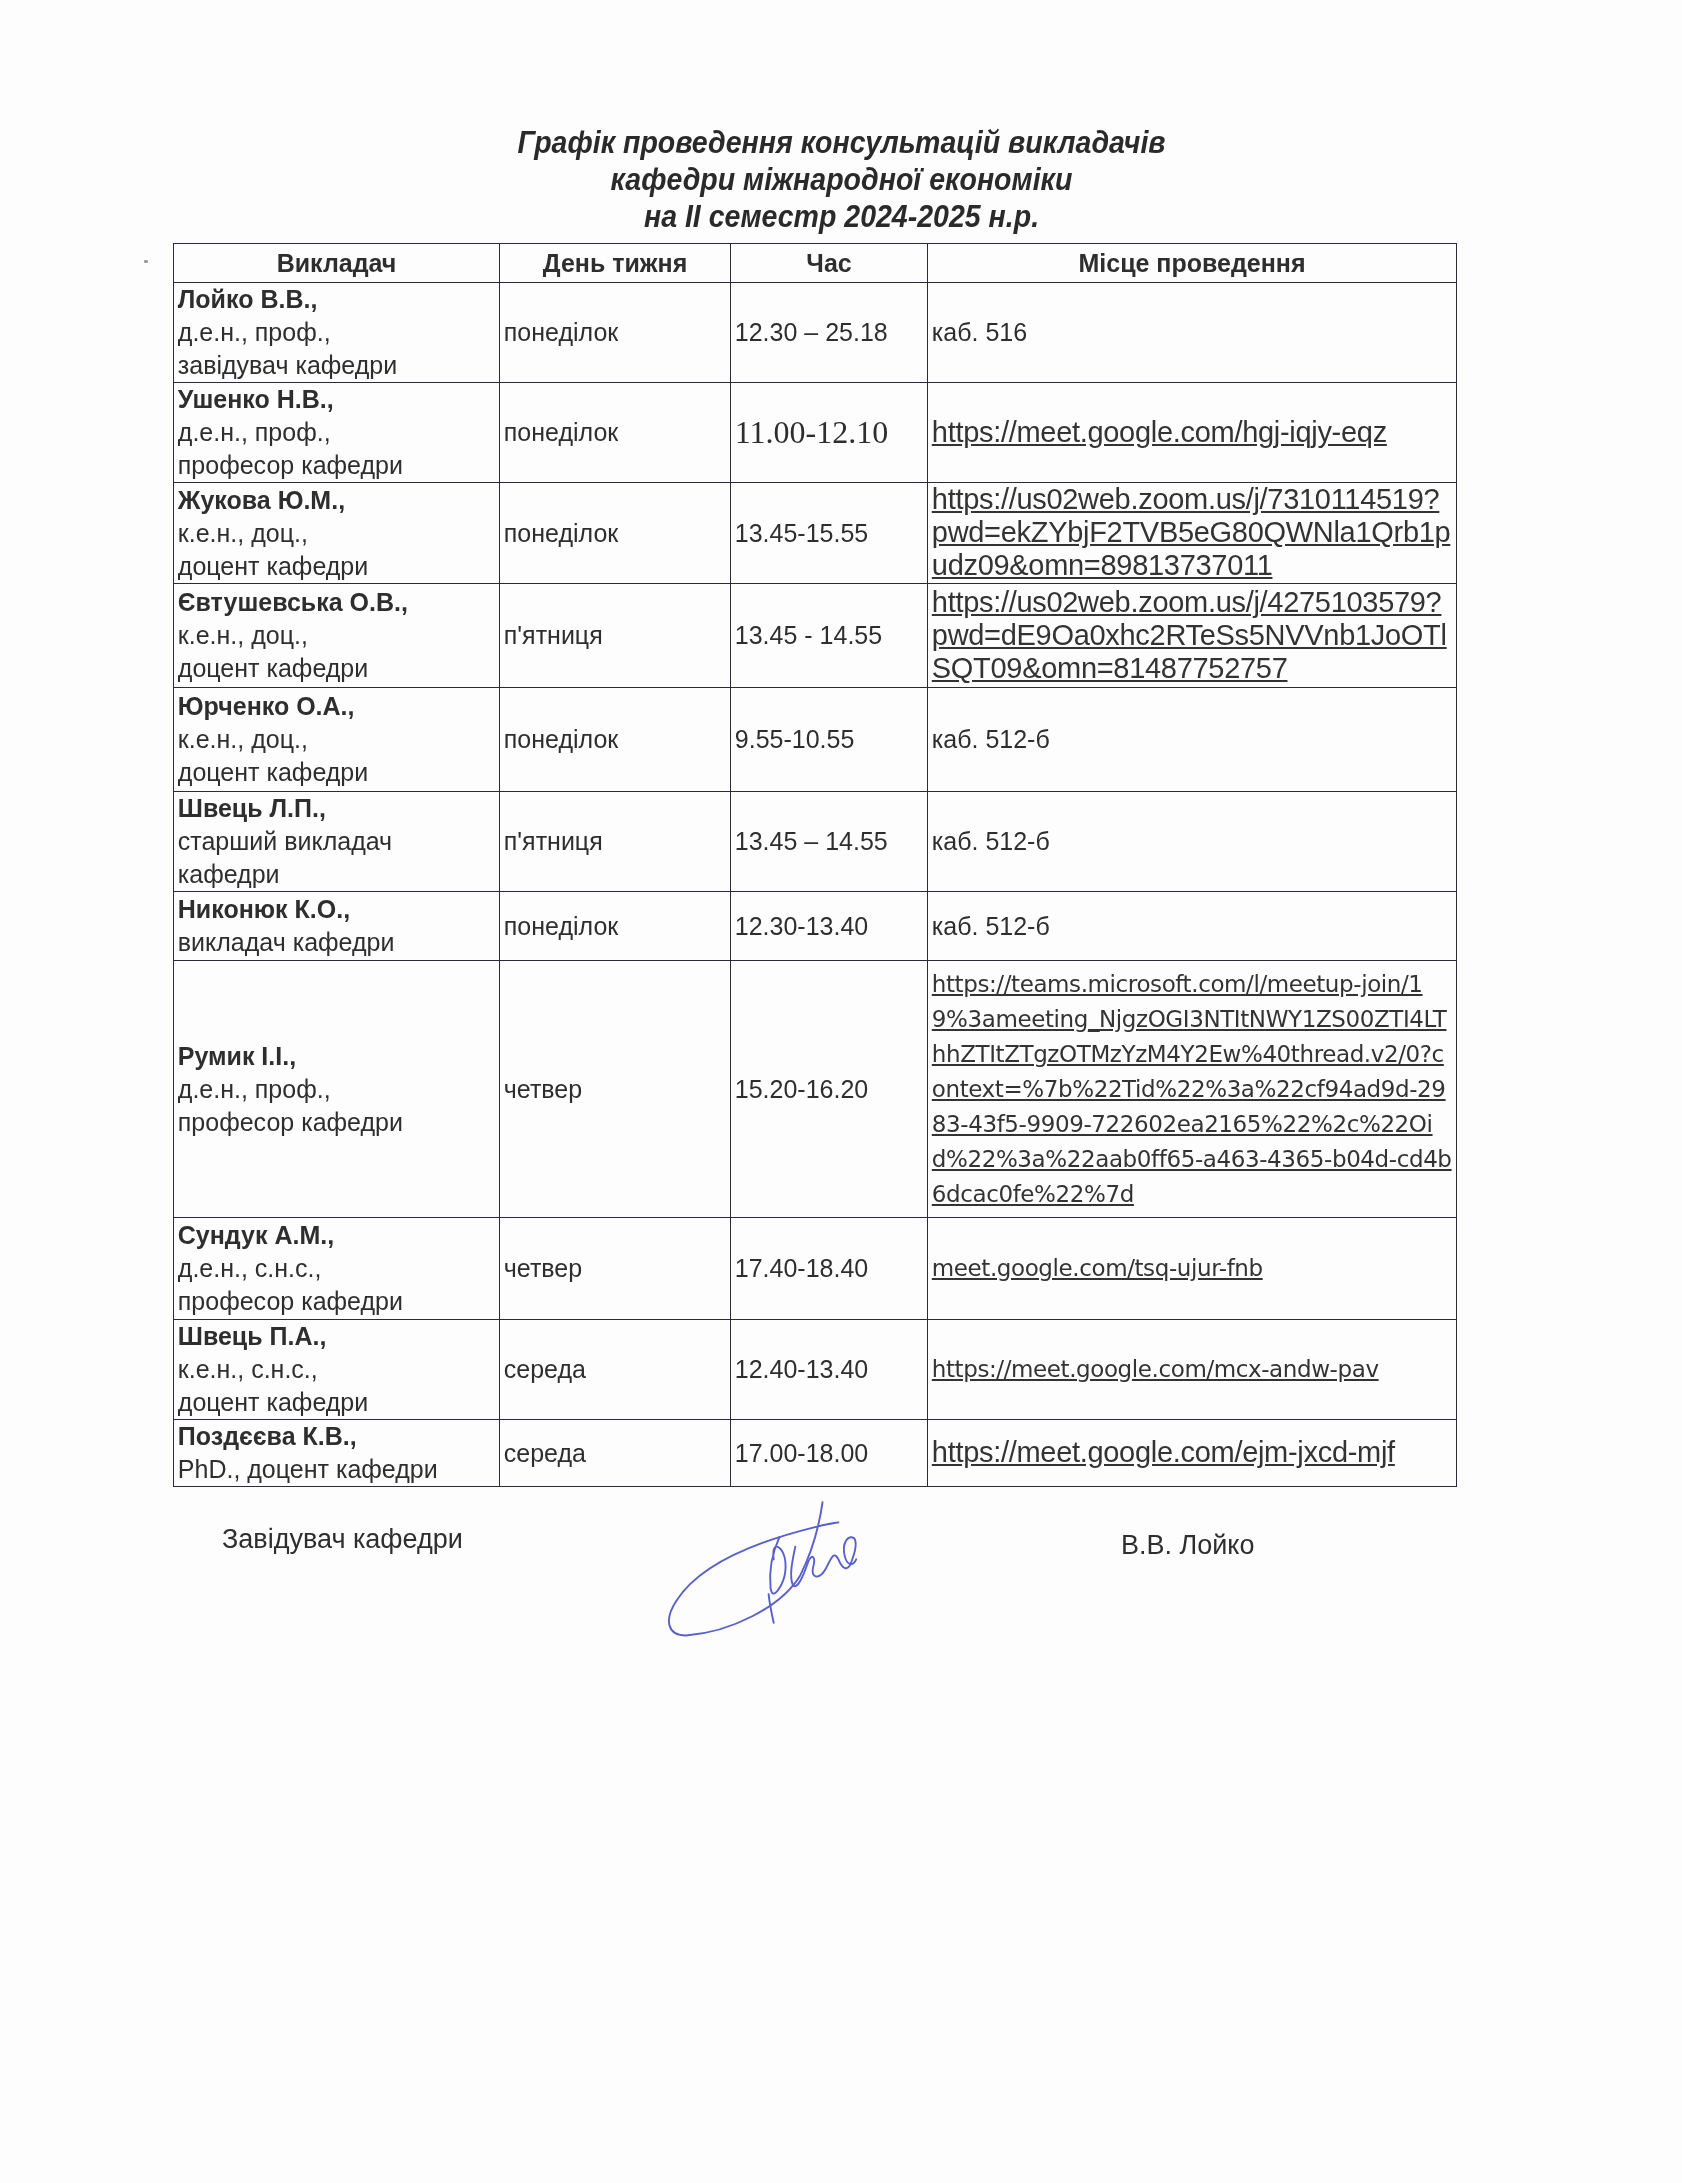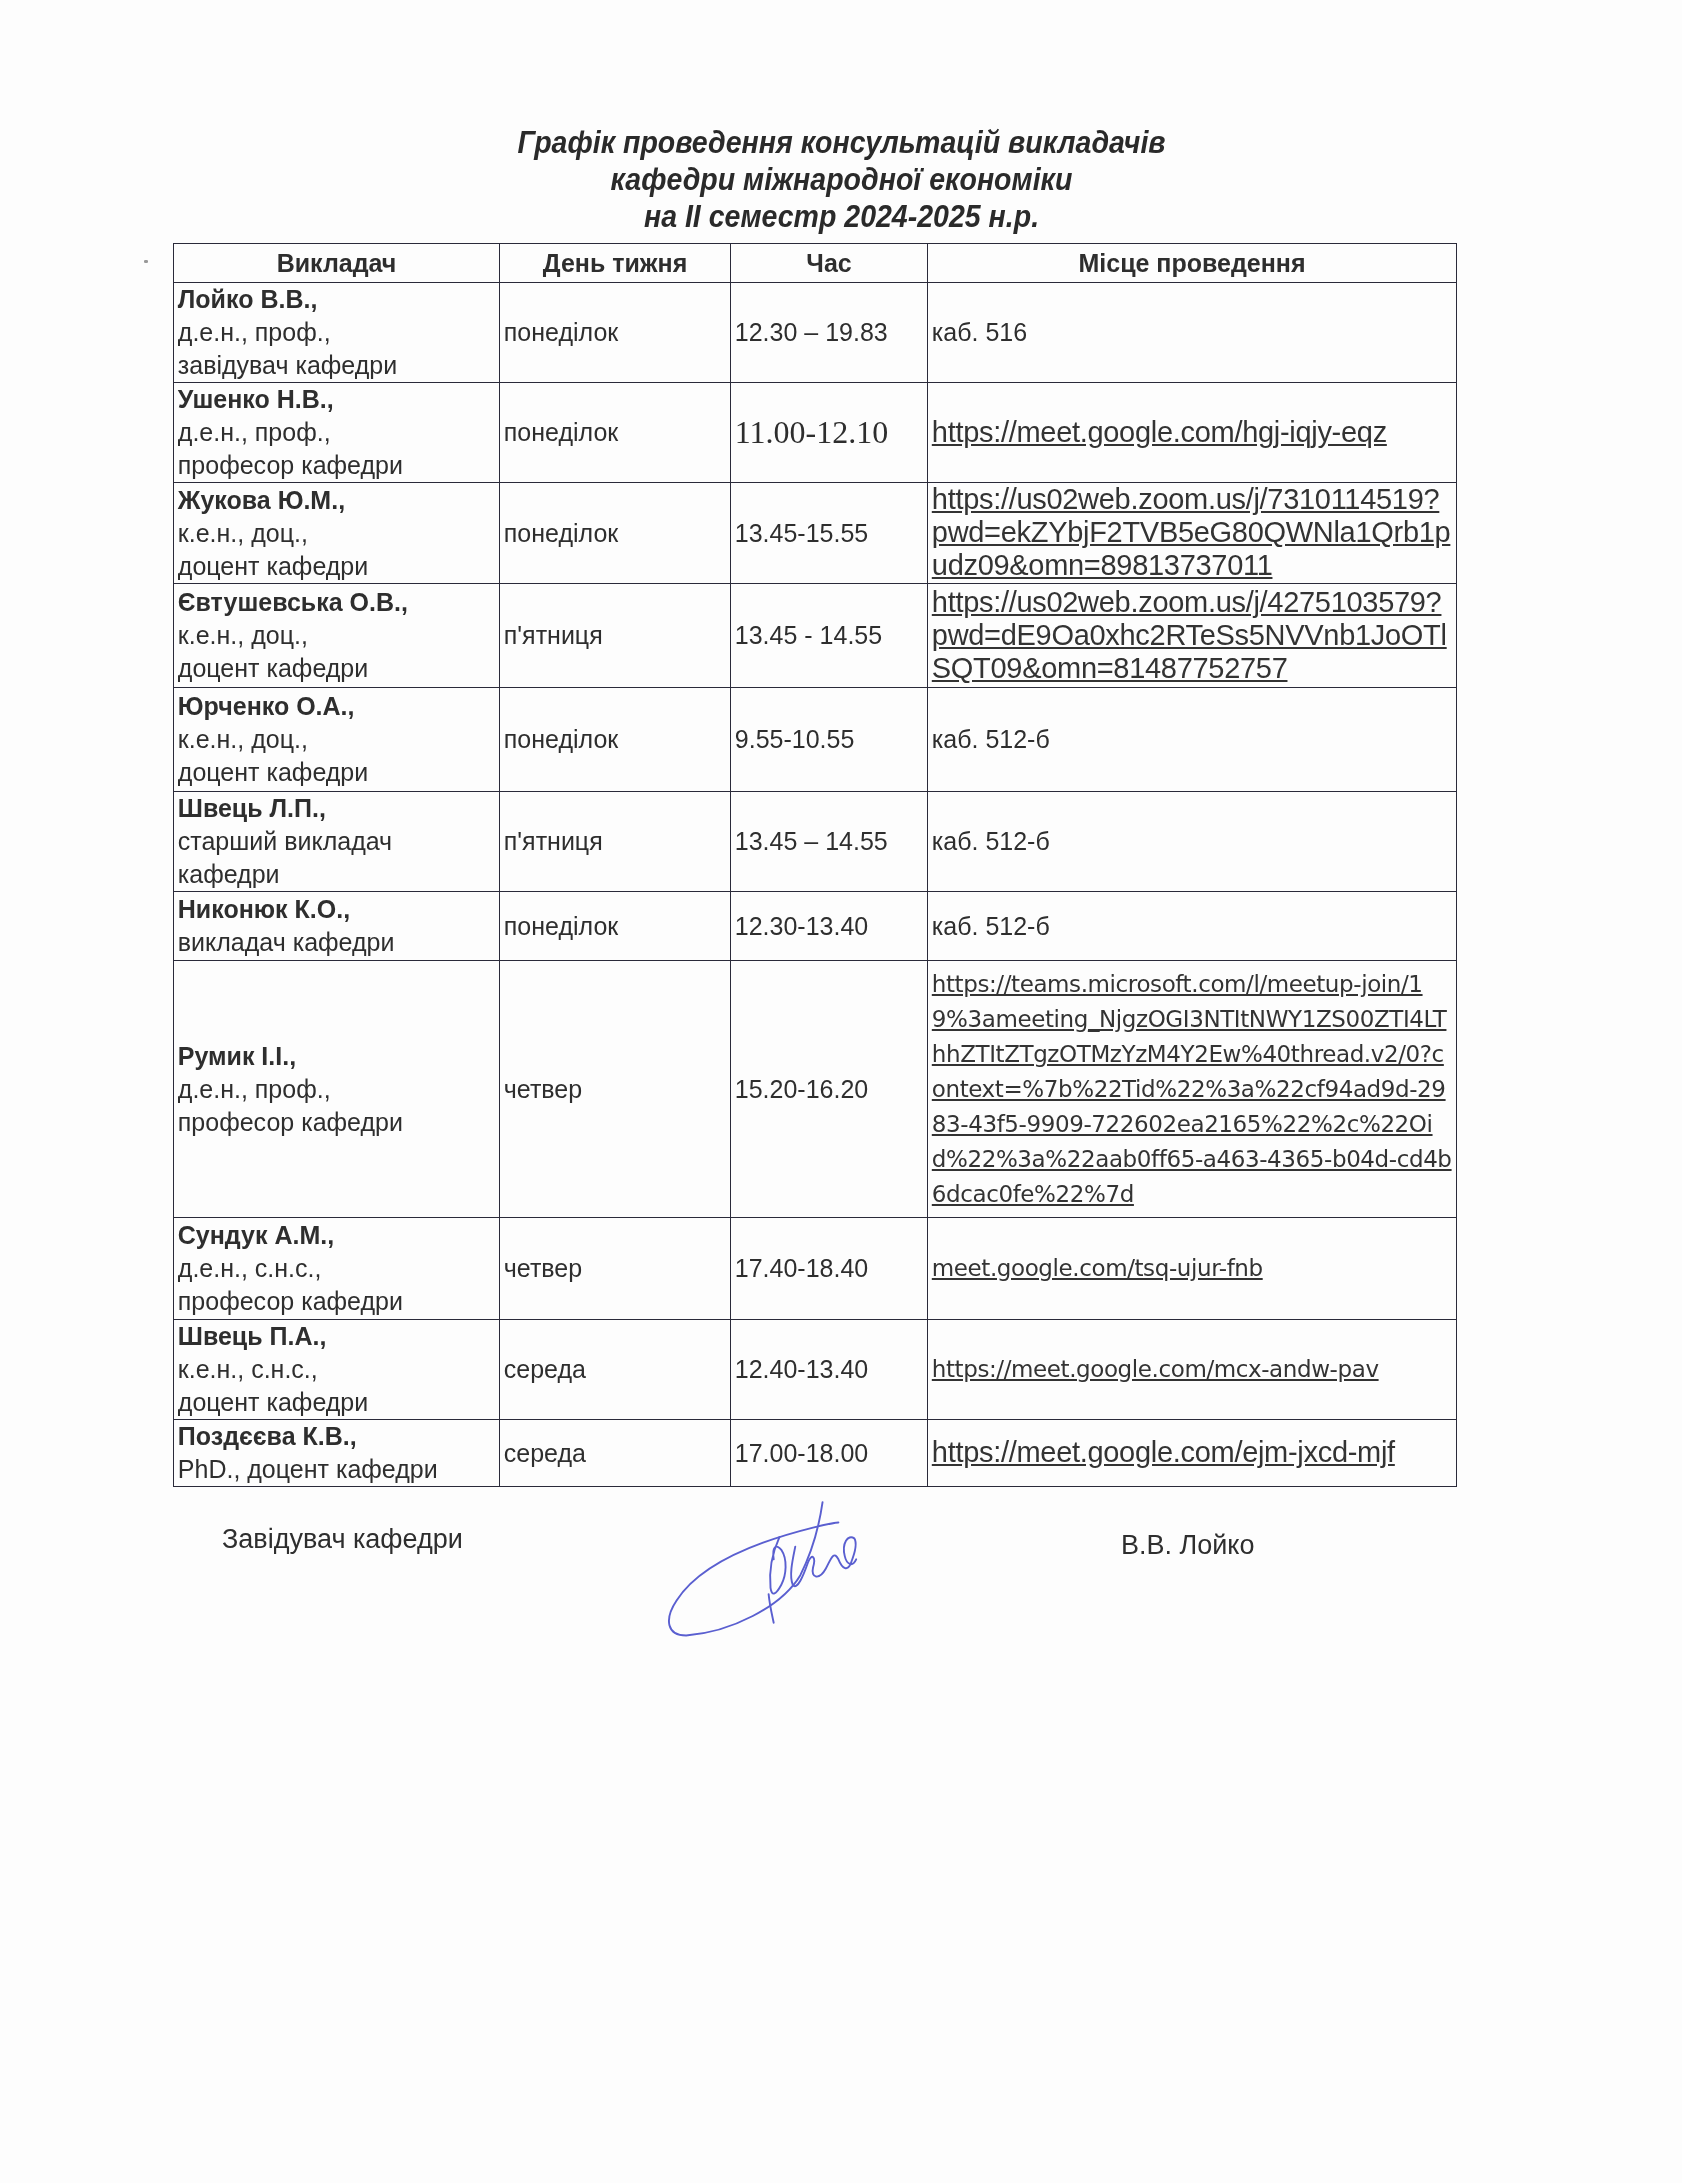--- a/index.html
+++ b/index.html
@@ -94,21 +94,21 @@
   </thead>
   <tbody>
 
     <tr style="height:99px">
       <td class="teacher">
         <span class="name">Лойко В.В.,</span>
         <span class="deg">д.е.н., проф.,</span>
         <span class="pos">завідувач кафедри</span>
       </td>
       <td>понеділок</td>
-      <td class="time">12.30 – 19.83</td>
+      <td class="time">12.30 – 25.18</td>
       <td>каб. 516</td>
     </tr>
 
     <tr style="height:100px">
       <td class="teacher">
         <span class="name">Ушенко Н.В.,</span>
         <span class="deg">д.е.н., проф.,</span>
         <span class="pos">професор кафедри</span>
       </td>
       <td>понеділок</td>

